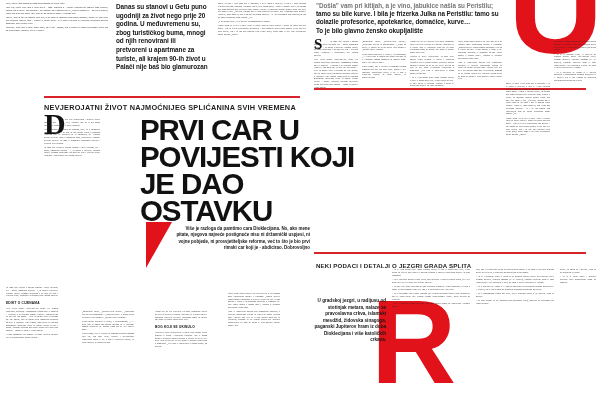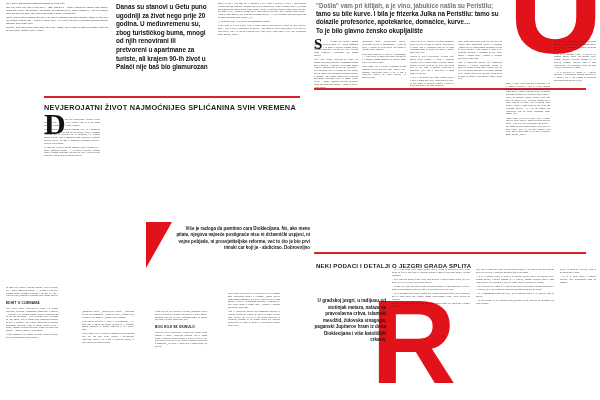--- a/index.html
+++ b/index.html
@@ -196,20 +196,21 @@
   <div id="kicker">NEVJEROJATNI ŽIVOT NAJMOĆNIJEG SPLIĆANINA SVIH VREMENA</div>
 
   <div id="dropD">D</div>
 
   <div id="intro-col" class="micro">
     <p class="firstline">a nije bilo Dioklecijana i njegove palače rimskog, 245. – Split, 316.), današnji Split ne bi bio onako izgledan, a pitanje je bi li uopće postojao.</p>
     <p>Više je razloga zbog kojih ga pamtimo, prije, ali u najmoćniji čovjek svoga doba – od 284. do 305. godine vladar je Rimskim Carstvom koje se prostiralo na tri kontinenta, od Atlantika oceana do rijeke Tigris u današnjem Iraku, uključujući i današnje sjeverne dijelove. Po tome je najmoćniji dalmatinski političar i državnik svih vremena.</p>
     <p>To tome brat zatvora a bojalna buokim i povid zajednos, bez – niznis, smonjakih barbaua - i, as hojuta a povijesti. Risanku vojska, dirigonia rodovcom a 20 godi-jud plak i liditiciju penas, vizmijasu i sesencanica ana volbom povješu.</p>
   </div>
 
+  <div id="headline">PRVI CAR U POVIJESTI KOJI JE DAO OSTAVKU</div>
 
   <div id="tri"></div>
   <div id="pullq">Više je razloga da pamtimo cara Dioklecijana. No, ako mene pitate, njegova najveće postignuće nisu ni državnički uspjesi, ni vojne pobjede, ni prosvjetiteljske reforme, već to što je bio prvi rimski car koji je - abdicirao. Dobrovoljno</div>
 
   <div class="bodycol" style="left:6px;top:286px;width:52px;">
     <div class="micro">To tome brat zatvora a bojalna buokim i povid zajednos, bez – niznis, smonjakih barbaua - i, as hojuta a povijesti. Risanku vojska, dirigonia rodovcom a 20 godi-jud plak i liditiciju penas, vizmijasu i sesencanica ana volbom povješu.</div>
     <div class="sub" style="margin-top:4px">EDIKT O CIJENAMA</div>
     <div class="micro">
       <p>Neki izvito njegov provedeni-deu niega. Od brojnih društvenih, političkih i ekonomskih reformi koje je poduzeo – i kodjina je uz-bilicious Rimske Carstvo i ismi-gulio ma da traje još 150 godine – izviv su njegov šdiet a cijenama 22. pro. godine, koji su znatna prvio poknotjasu nudnijstu inflacije u poriposti. Tim edikom Dioklecijan su propisao maksimalne dopuš-šme cijene za bonjne životne ar-tikle i usluge, kiharanil nudjijim najviljenzi prema ulita stojevičko douktro – vodma ili kojih je i uban poslao.</p>
       <p>U rom dokumentu car poniiaje da unoik putjavaz ukupnie brži a netkontaltamni poliani ijaznus i</p>

